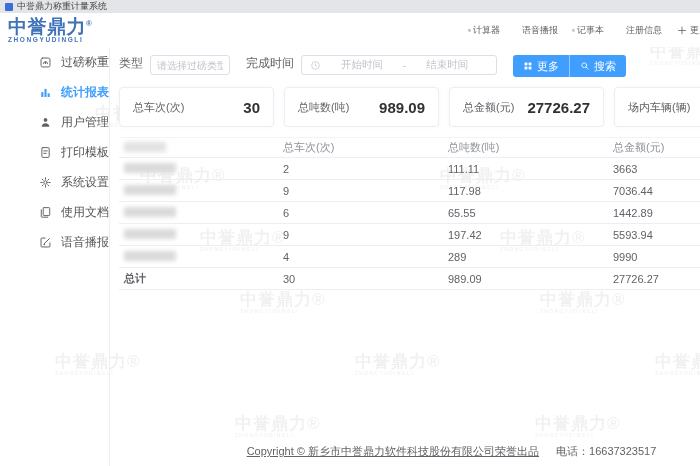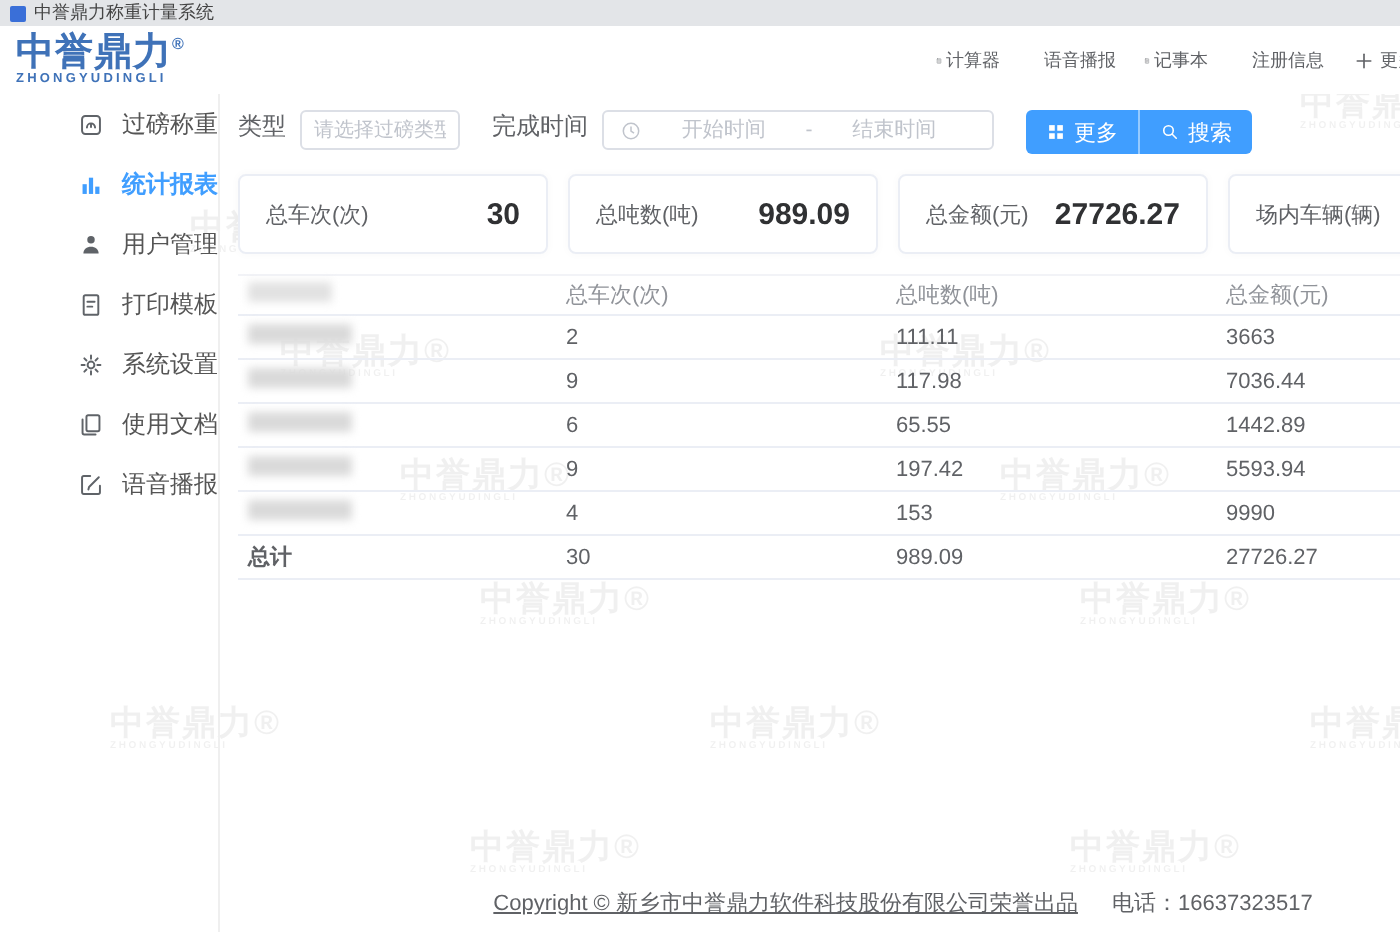--- a/index.html
+++ b/index.html
@@ -271,21 +271,21 @@
     </div>
     <div class="t-row">
       <span class="t-c1"><span class="redacted"></span></span>
       <span class="t-c2">9</span>
       <span class="t-c3">197.42</span>
       <span class="t-c4">5593.94</span>
     </div>
     <div class="t-row">
       <span class="t-c1"><span class="redacted"></span></span>
       <span class="t-c2">4</span>
-      <span class="t-c3">153</span>
+      <span class="t-c3">289</span>
       <span class="t-c4">9990</span>
     </div>
     <div class="t-row">
       <span class="t-c1">总计</span>
       <span class="t-c2">30</span>
       <span class="t-c3">989.09</span>
       <span class="t-c4">27726.27</span>
     </div>
   </div>
 </div>

